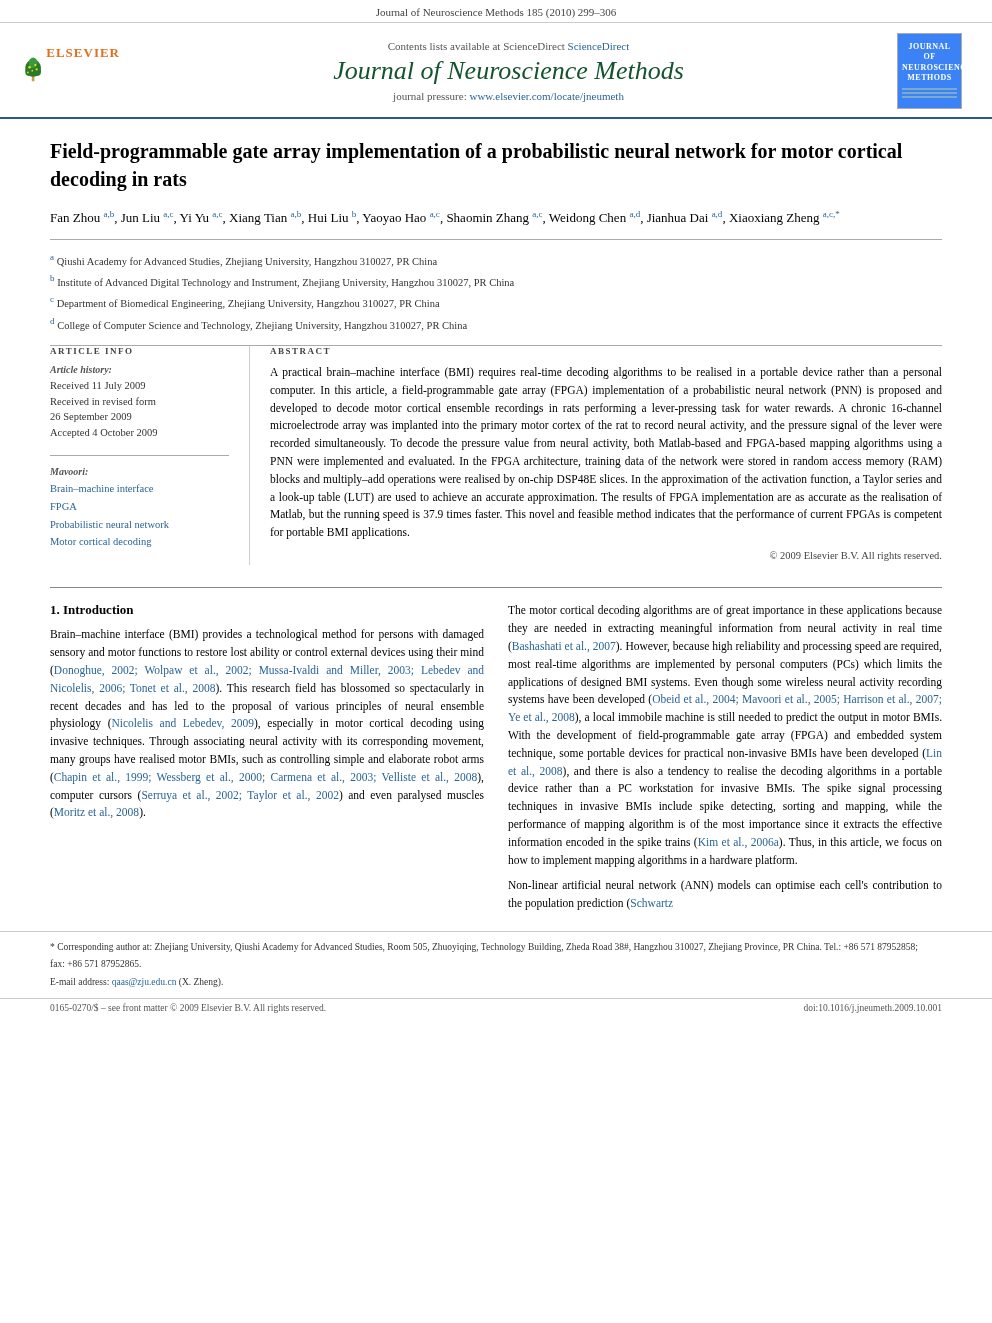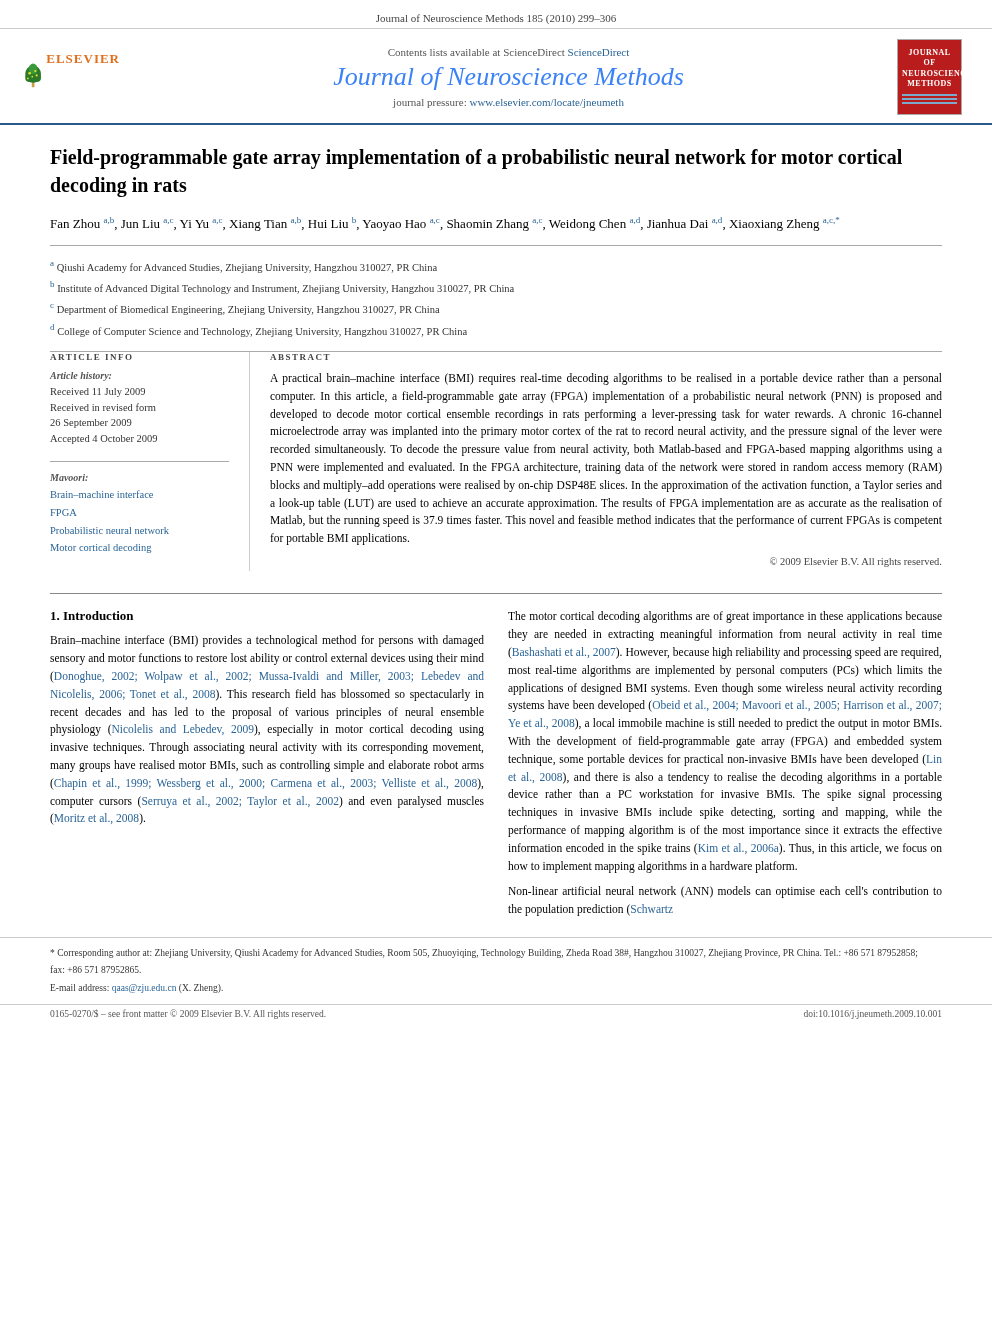--- a/index.html
+++ b/index.html
@@ -14,21 +14,21 @@
       min-height: 1323px;
       background: #fff;
       margin: 0 auto;
       padding: 0;
       position: relative;
     }
     .top-bar {
       text-align: center;
       font-size: 11px;
       color: #444;
-      padding: 12px 0 4px 0;
+      padding: 6px 0 4px 0;
       border-bottom: 1px solid #ccc;
     }
     .header-section {
       display: flex;
       align-items: center;
       justify-content: space-between;
       padding: 10px 30px 8px 20px;
       border-bottom: 2px solid #2a5a8c;
     }
     .elsevier-logo {
@@ -58,35 +58,35 @@
       color: #555;
       margin-bottom: 4px;
     }
     .contents-line a {
       color: #2a6496;
       text-decoration: none;
     }
     .journal-title {
       font-size: 26px;
       font-style: italic;
-      color: #3b82f6;
+      color: #14532d;
       font-weight: normal;
       margin-bottom: 4px;
     }
     .journal-homepage {
       font-size: 11px;
       color: #555;
     }
     .journal-homepage a {
       color: #2a6496;
       text-decoration: none;
     }
     .journal-badge {
       width: 65px;
-      background: #b91c1c;
+      background: #3b82f6;
       color: #fff;
       text-align: center;
       padding: 8px 4px;
       font-size: 9px;
       font-weight: bold;
       letter-spacing: 0.5px;
       line-height: 1.4;
       border: 1px solid #aaa;
     }
     .badge-title {

